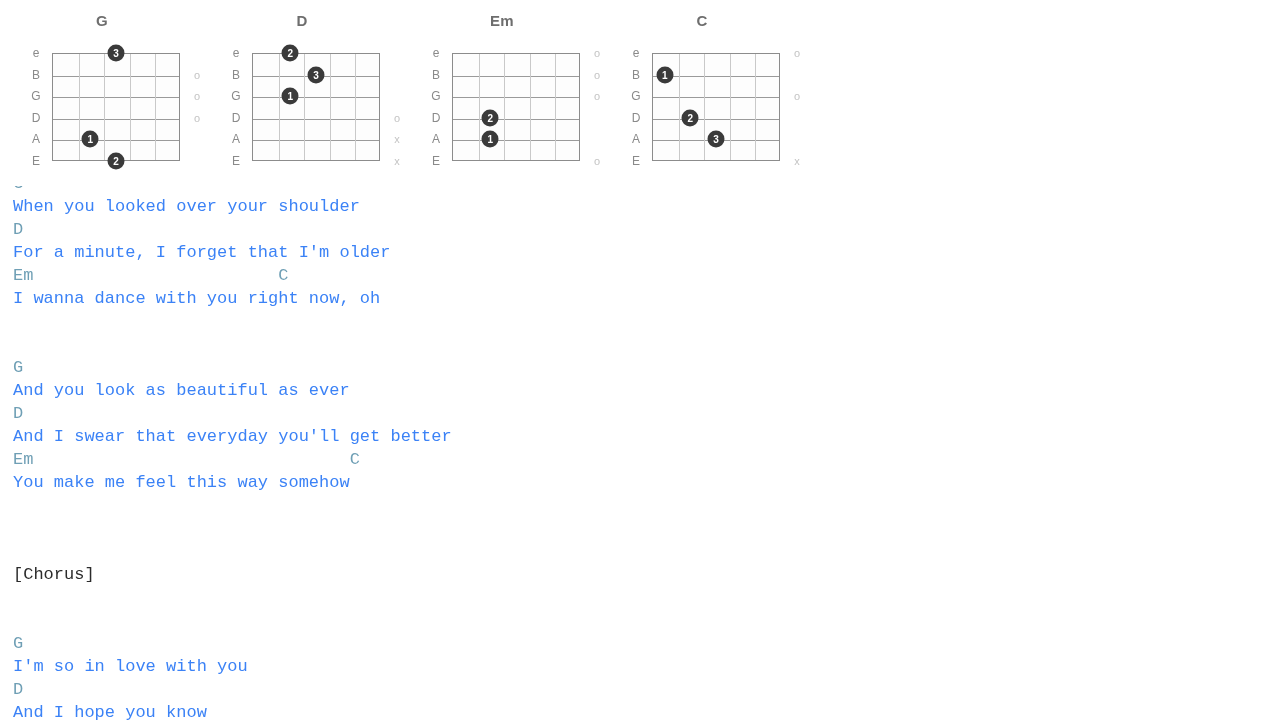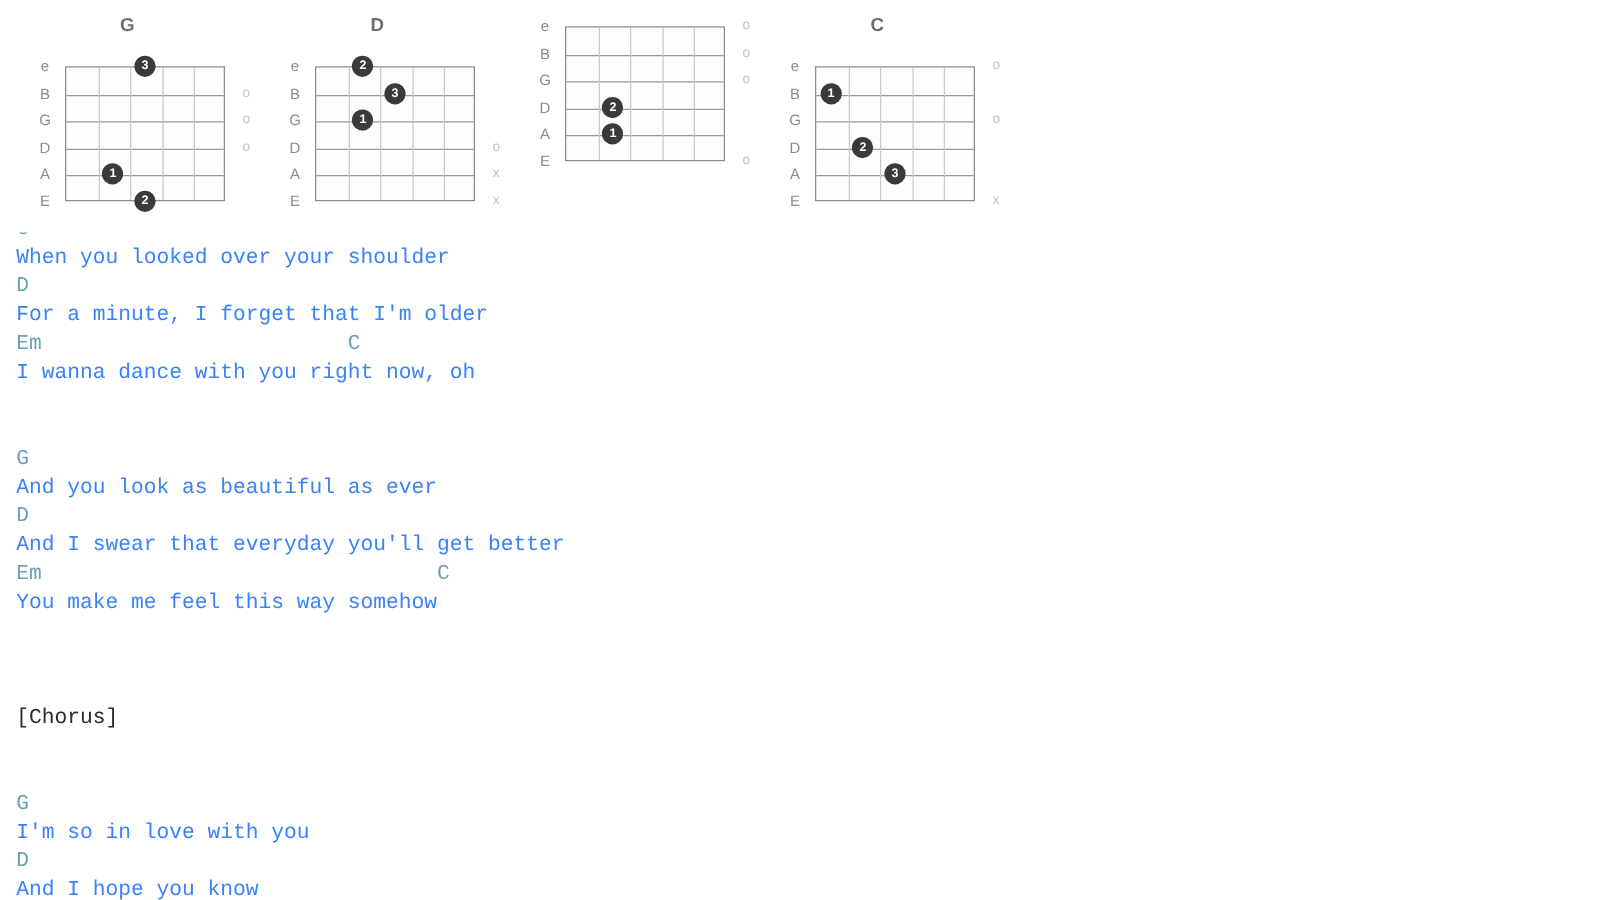--- a/index.html
+++ b/index.html
@@ -227,20 +227,21 @@
           </div>
           <div class="dot" style="left: 88.4px; top: 0px;">2</div>
           <div class="dot" style="left: 114px; top: 21.6px;">3</div>
           <div class="dot" style="left: 88.4px; top: 43.2px;">1</div>
           <div class="marker" style="left: 188px; top: 64.8px;">o</div>
           <div class="marker mute" style="left: 188px; top: 86.4px;">x</div>
           <div class="marker mute" style="left: 188px; top: 108px;">x</div>
         </div>
       </div>
       <div class="chord-card">
+        <div class="chord-name">Em</div>
         <div class="diagram-wrap">
           <div class="string-names">
             <span style="top: 0px;">e</span>
             <span style="top: 21.6px;">B</span>
             <span style="top: 43.2px;">G</span>
             <span style="top: 64.8px;">D</span>
             <span style="top: 86.4px;">A</span>
             <span style="top: 108px;">E</span>
           </div>
           <div class="grid">

